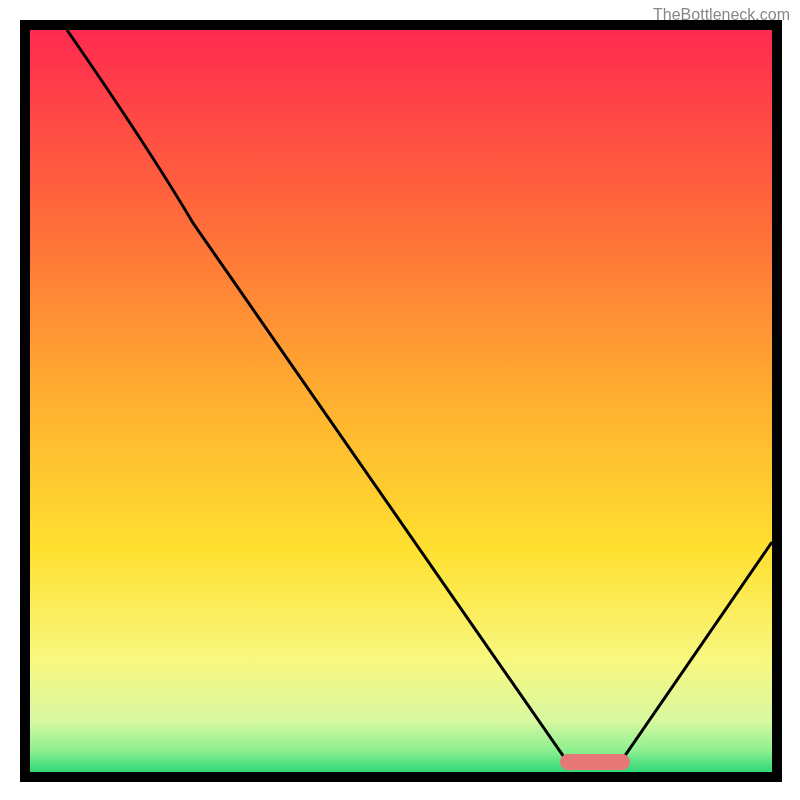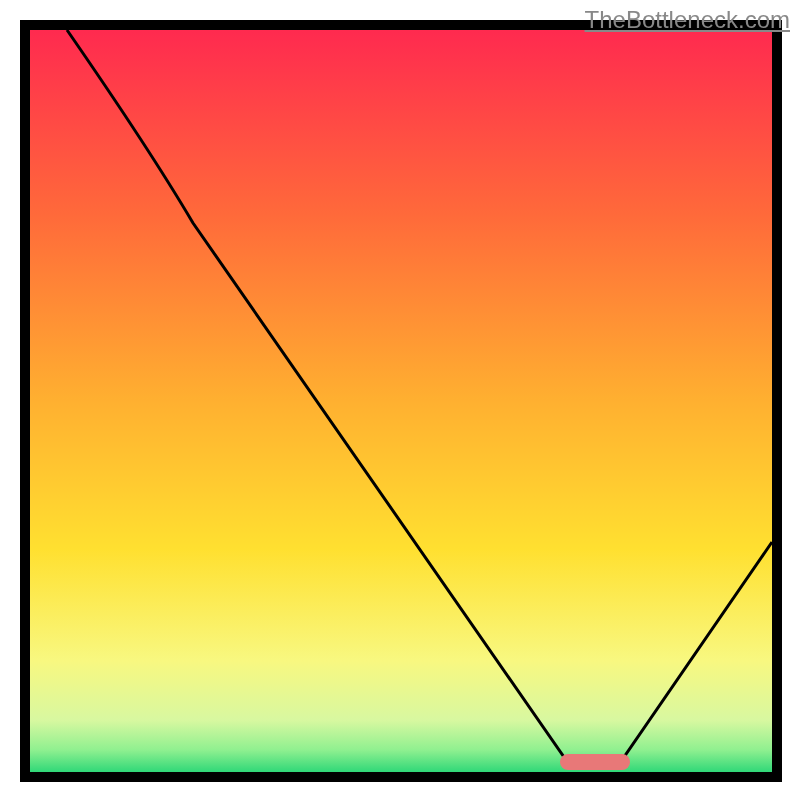--- a/index.html
+++ b/index.html
@@ -11,25 +11,24 @@
   }
   .container {
     position: relative;
     width: 800px;
     height: 800px;
   }
   .watermark {
     position: absolute;
     top: 6px;
     right: 10px;
-    font-size: 24px;
+    font-size: 16px;
     color: #888;
     font-family: Arial, sans-serif;
     z-index: 10;
-    text-decoration: underline;
   }
   svg {
     display: block;
   }
 </style>
 </head>
 <body>
 <div class="container">
 
 <div class="watermark">TheBottleneck.com</div>

